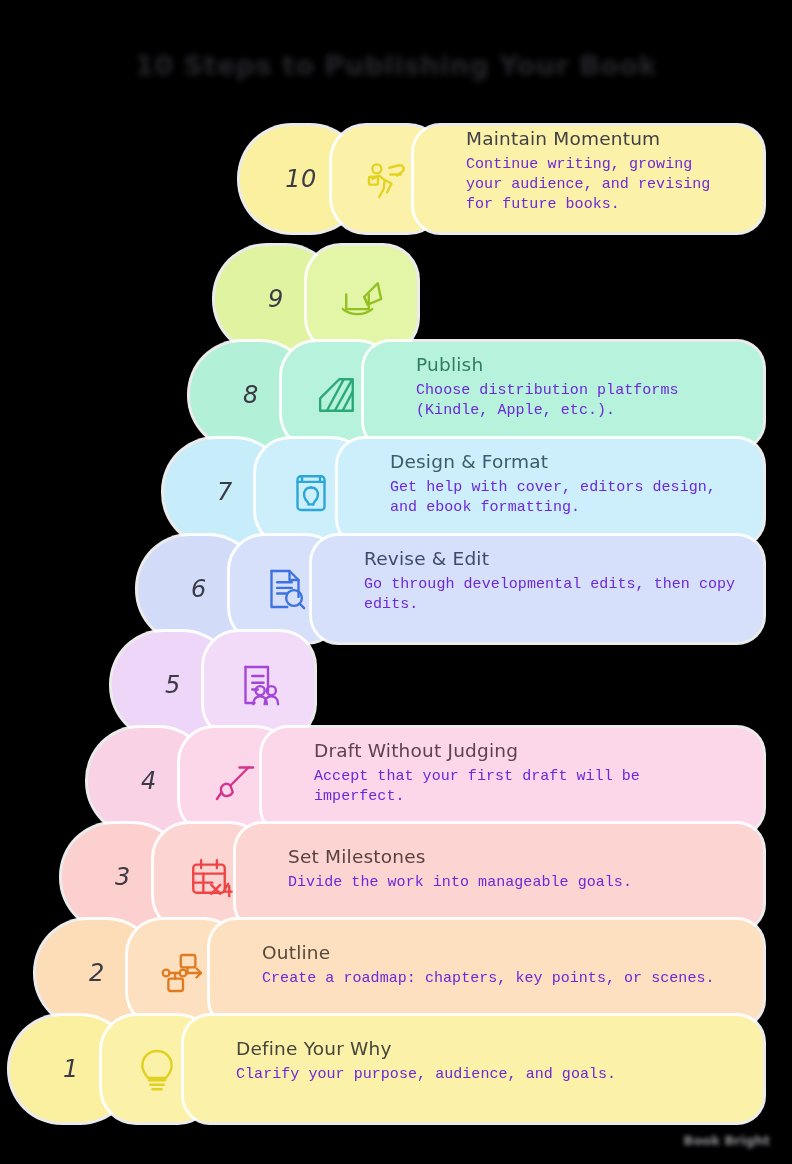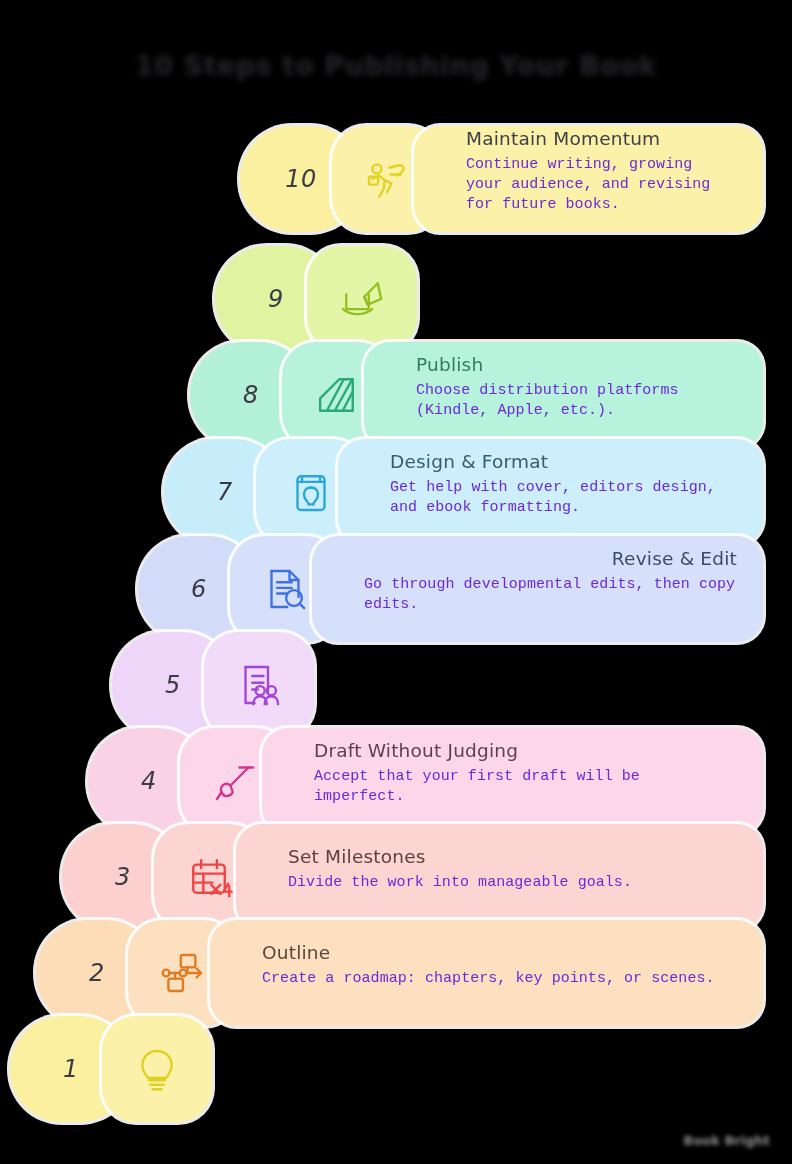--- a/index.html
+++ b/index.html
@@ -222,21 +222,21 @@
             <path d="M12 8 L12 40 L26 40"></path>
             <path d="M28 8 L28 16 L36 16"></path>
             <path d="M17 18 L30 18"></path>
             <path d="M17 23 L30 23"></path>
             <path d="M17 28 L25 28"></path>
             <circle cx="32" cy="32" r="7"></circle>
             <path d="M37 37 L41 41"></path>
           </svg>
         </span>
       </div>
-      <div class="text-panel" style="background: rgb(215, 224, 250); align-items: flex-end;">
+      <div class="text-panel" style="background: rgb(215, 224, 250);">
         <div class="step-title" style="color: rgb(60, 74, 110);">Revise &amp; Edit</div>
         <div class="step-desc">Go through developmental edits, then copy edits.</div>
       </div>
     </div>
     <div class="step-row" style="top: 506px; left: 112px;">
       <div class="num-pill" style="background: rgb(238, 214, 248);">
         <span class="num">5</span>
       </div>
       <div class="icon-panel" style="background: rgb(241, 219, 249);">
         <span>
@@ -329,16 +329,20 @@
       <div class="icon-panel" style="background: rgb(251, 241, 168);">
         <span>
           <svg width="54" height="54" viewBox="0 0 48 48" fill="none" stroke="#e0d020" stroke-width="2.1" stroke-linecap="round" stroke-linejoin="round">
             <path d="M24 8 C16 8 11 14 11 21 C11 26 14 29 16 32 L32 32 C34 29 37 26 37 21 C37 14 32 8 24 8 Z"></path>
             <path d="M17 34 L31 34"></path>
             <path d="M18 38 L30 38"></path>
             <path d="M20 42 L28 42"></path>
           </svg>
         </span>
       </div>
+      <div class="text-panel" style="background: rgb(251, 241, 168);">
+        <div class="step-title" style="color: rgb(69, 69, 60);">Define Your Why</div>
+        <div class="step-desc">Clarify your purpose, audience, and goals.</div>
+      </div>
     </div>
   </div>
 
 <div id="watermark">Book Bright</div>
 
 </body></html>

